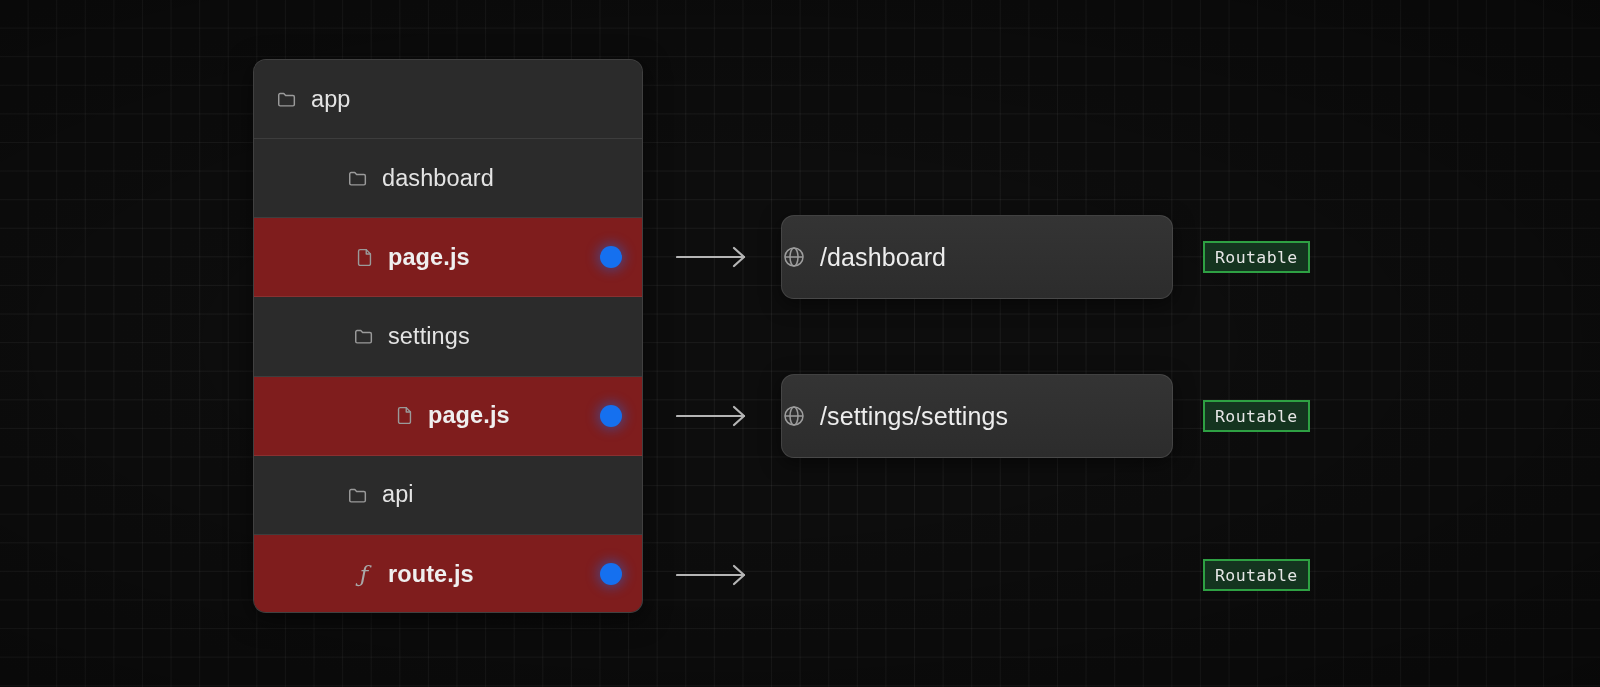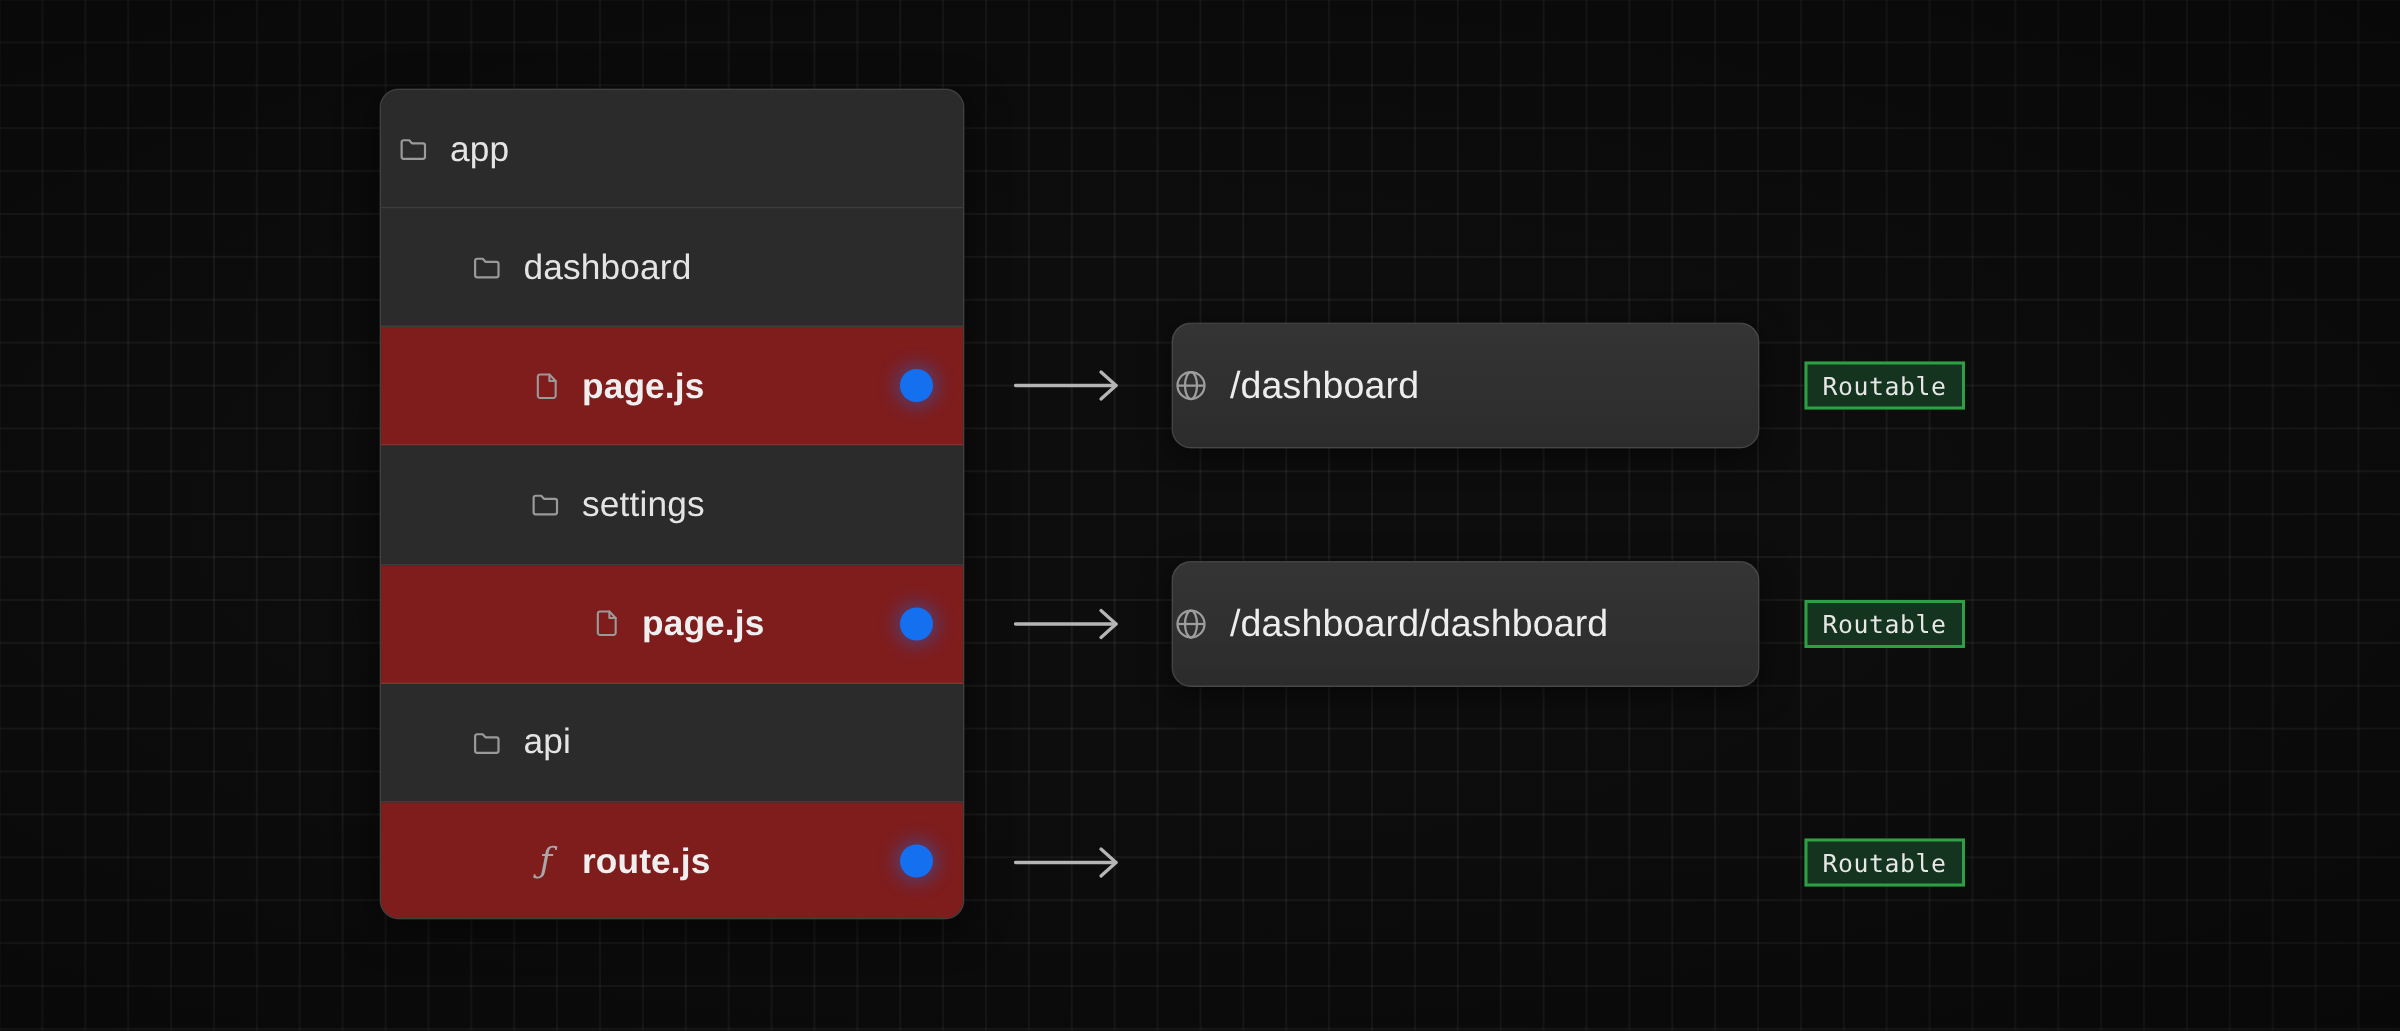--- a/index.html
+++ b/index.html
@@ -97,22 +97,22 @@
     margin-left: auto;
     width: 22px;
     height: 22px;
     border-radius: 50%;
     background: #1570ef;
     box-shadow: 0 0 12px 3px rgba(21,112,239,0.40);
     flex: 0 0 22px;
   }
 
   
-  .ind-0 { padding-left: 11px; }
-  .ind-1 { padding-left: 60px; }
+  .ind-0 { padding-left: 22px; }
+  .ind-1 { padding-left: 93px; }
   .ind-2 { padding-left: 99px; }
   .ind-3 { padding-left: 139px; }
 
   
   .arrow {
     position: absolute;
     left: 676px;
     width: 72px;
     height: 24px;
     color: #b5b5b5;
@@ -273,21 +273,21 @@
       </svg>
   </div>
   <div class="route-box" style="top:374px">
     <span class="globe-icon">
       <svg width="24" height="24" viewBox="0 0 24 24" fill="none" stroke="currentColor" stroke-width="1.5">
           <circle cx="12" cy="12" r="9"></circle>
           <ellipse cx="12" cy="12" rx="4" ry="9"></ellipse>
           <line x1="3" y1="12" x2="21" y2="12"></line>
         </svg>
     </span>
-    <span class="route-path">/dashboard/dashboard</span>
+    <span class="route-path">/settings/settings</span>
   </div>
   <div class="badge" style="top:400px">Routable</div>
 
   <div class="arrow" style="top:563px">
     <svg width="72" height="24" viewBox="0 0 72 24" fill="none" stroke="currentColor" stroke-width="2.2" stroke-linecap="round" stroke-linejoin="round">
         <line x1="1" y1="12" x2="68" y2="12"></line>
         <polyline points="58,3 68,12 58,21"></polyline>
       </svg>
   </div>
   <div class="badge" style="top:559px">Routable</div>

